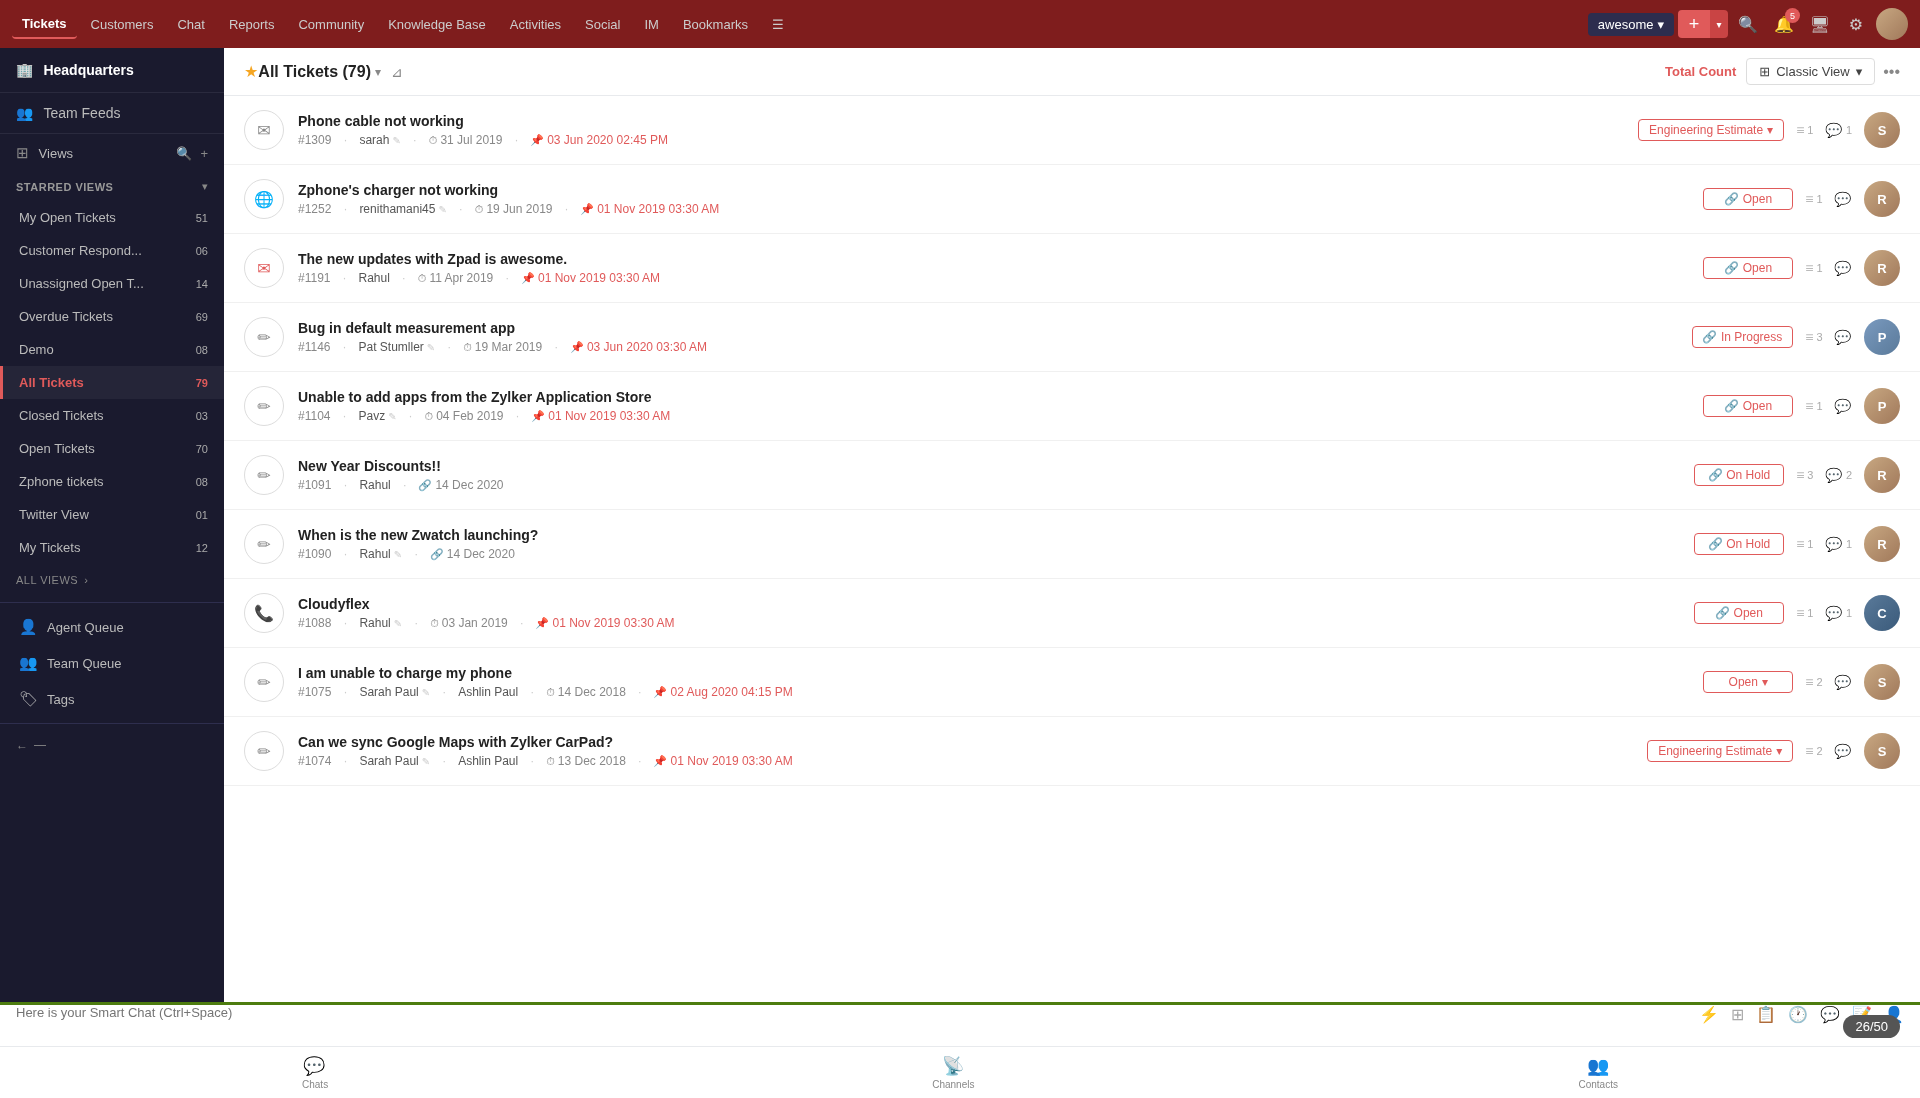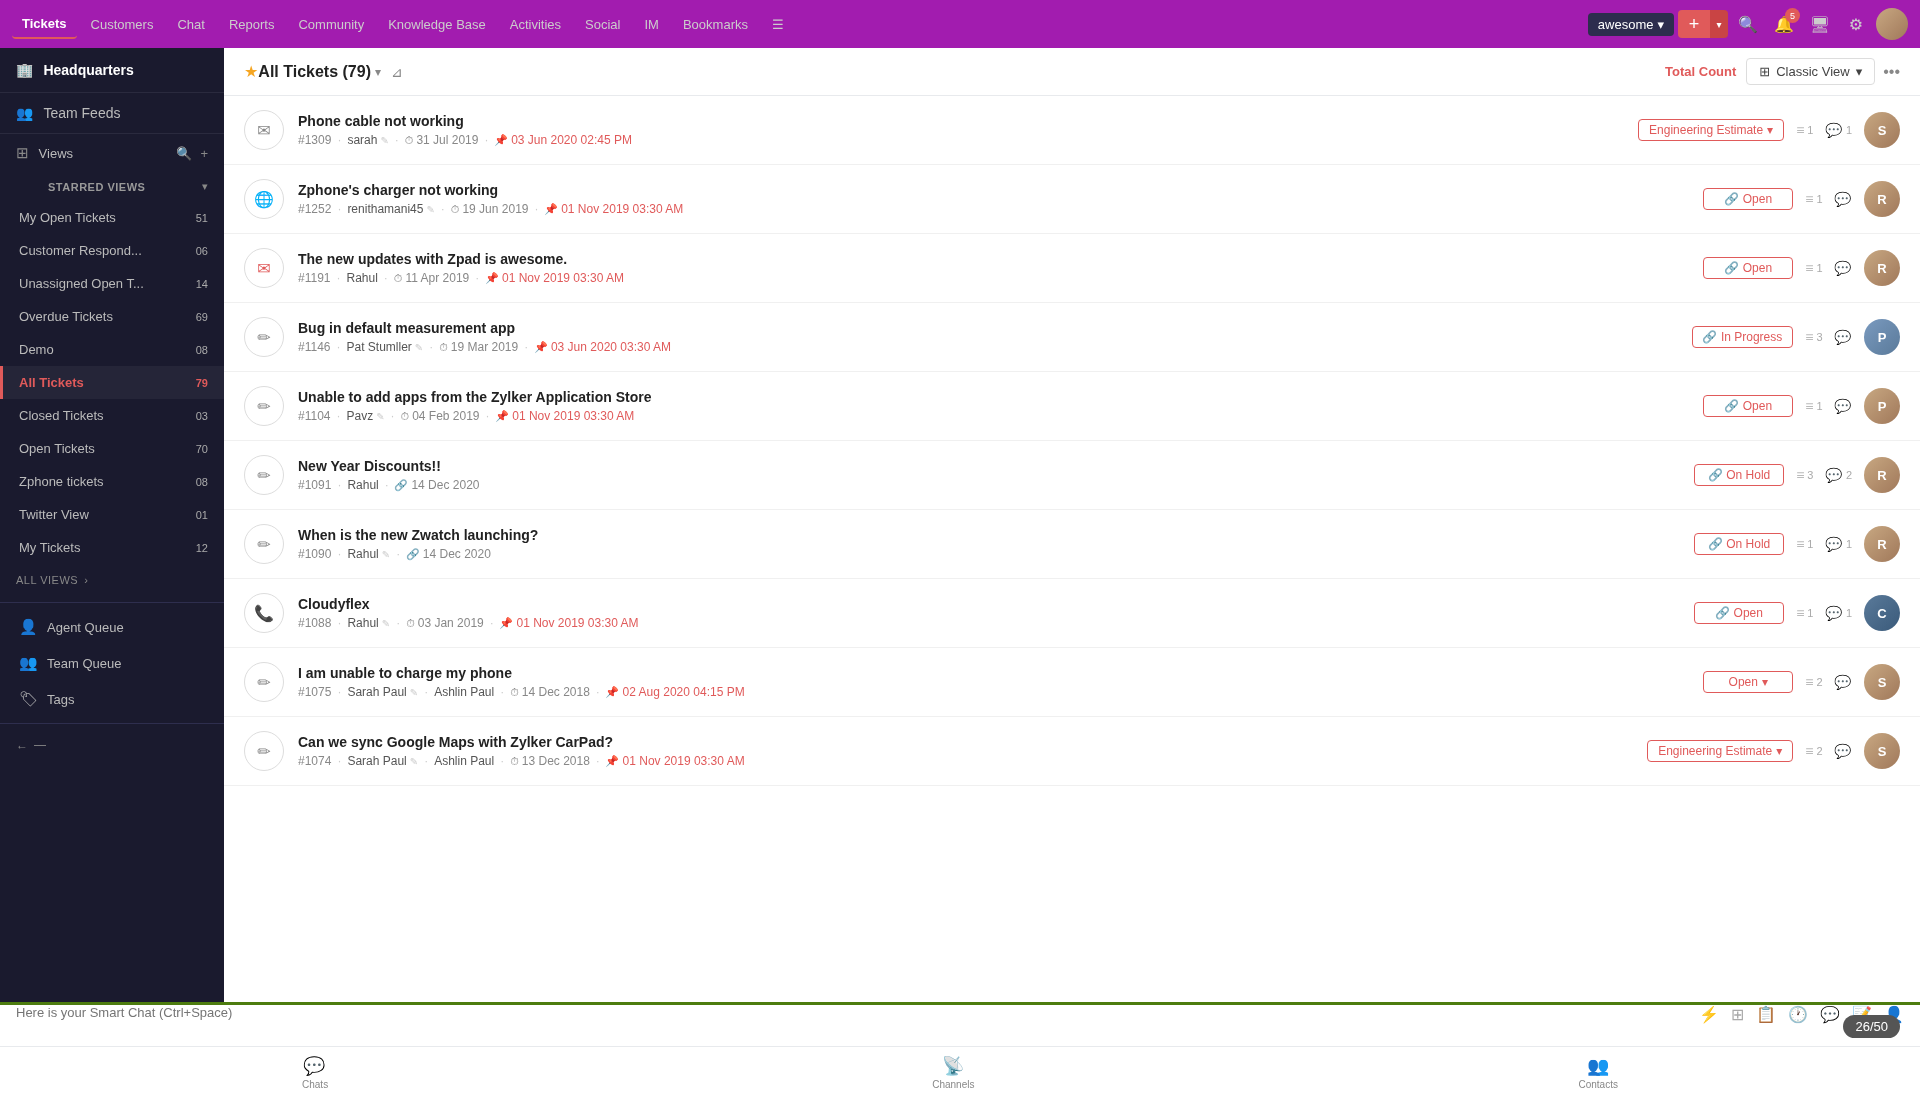--- a/index.html
+++ b/index.html
@@ -1,19 +1,19 @@
 <!DOCTYPE html>
 <html><head>
   <meta charset="utf-8">
   <style>
     * { box-sizing: border-box; margin: 0; padding: 0; }
     body { font-family: -apple-system, BlinkMacSystemFont, 'Segoe UI', sans-serif; background: #f5f6f8; display: flex; flex-direction: column; height: 100vh; overflow: hidden; }
 
     
-    .top-nav { background: #a21caf; display: flex; align-items: center; height: 48px; padding: 0 12px; gap: 4px; flex-shrink: 0; }
+    .top-nav { background: #7f1d1d; display: flex; align-items: center; height: 48px; padding: 0 12px; gap: 4px; flex-shrink: 0; }
     .nav-item { color: #ccc; font-size: 13px; padding: 6px 10px; cursor: pointer; border-radius: 4px; white-space: nowrap; }
     .nav-item.active { color: #fff; border-bottom: 2px solid #e05a5a; font-weight: 600; }
     .nav-spacer { flex: 1; }
     .nav-right-btn { color: #ccc; font-size: 16px; cursor: pointer; width: 32px; height: 32px; display: flex; align-items: center; justify-content: center; border-radius: 50%; }
     .nav-zphone { background: #2d2d4e; color: #fff; padding: 4px 10px; border-radius: 4px; font-size: 13px; cursor: pointer; display: flex; align-items: center; gap: 4px; }
     .nav-plus { background: #e05a5a; color: #fff; width: 32px; height: 28px; border-radius: 4px 0 0 4px; display: flex; align-items: center; justify-content: center; font-size: 18px; cursor: pointer; }
     .nav-plus-arrow { background: #c94444; color: #fff; width: 18px; height: 28px; border-radius: 0 4px 4px 0; display: flex; align-items: center; justify-content: center; font-size: 10px; cursor: pointer; }
     .avatar-circle { width: 32px; height: 32px; border-radius: 50%; background: #888; overflow: hidden; cursor: pointer; }
 
     
@@ -24,21 +24,21 @@
     .sidebar::-webkit-scrollbar { width: 4px; }
     .sidebar::-webkit-scrollbar-thumb { background: #444; }
     .sidebar-item { display: flex; align-items: center; padding: 9px 16px; cursor: pointer; font-size: 13px; color: #bbb; gap: 10px; border-left: 3px solid transparent; }
     .sidebar-item.active { color: #fff; background: rgba(255,255,255,0.05); }
     .sidebar-item .icon { font-size: 15px; width: 18px; text-align: center; }
     .sidebar-item .label { flex: 1; }
     .sidebar-item .count { font-size: 11px; color: #aaa; }
     .sidebar-item .count.highlight { color: #e05a5a; font-weight: 600; }
     .sidebar-divider { border: none; border-top: 1px solid #2e2e4e; margin: 6px 0; }
     .sidebar-section-header { display: flex; align-items: center; justify-content: space-between; padding: 8px 16px; font-size: 11px; color: #888; text-transform: uppercase; letter-spacing: 0.5px; cursor: pointer; }
-    .starred-label { font-size: 11px; font-weight: 700; color: #999; letter-spacing: 0.5px; margin-left: 32px; }
+    .starred-label { font-size: 11px; font-weight: 700; color: #999; letter-spacing: 0.5px; }
     .hq-item { padding: 14px 16px; font-size: 14px; font-weight: 600; color: #fff; display: flex; align-items: center; gap: 10px; border-bottom: 1px solid #2a2a3e; }
     .team-feeds-item { padding: 12px 16px; font-size: 14px; color: #bbb; display: flex; align-items: center; gap: 10px; border-bottom: 1px solid #2a2a3e; cursor: pointer; }
     .views-row { display: flex; align-items: center; padding: 10px 16px; cursor: pointer; }
     .views-label { color: #bbb; font-size: 13px; flex: 1; }
     .views-icons { display: flex; gap: 8px; color: #888; font-size: 13px; }
     .all-views-row { display: flex; align-items: center; padding: 10px 16px; cursor: pointer; color: #888; font-size: 11px; text-transform: uppercase; letter-spacing: 0.5px; }
     .collapse-btn { display: flex; align-items: center; gap: 6px; color: #888; font-size: 12px; padding: 8px 16px; cursor: pointer; }
 
     
     .content { flex: 1; display: flex; flex-direction: column; overflow: hidden; background: #fff; }
@@ -54,21 +54,21 @@
     .more-btn { color: #888; font-size: 16px; cursor: pointer; margin-left: 8px; }
 
     
     .ticket-list { flex: 1; overflow-y: auto; }
     .ticket-list::-webkit-scrollbar { width: 6px; }
     .ticket-list::-webkit-scrollbar-thumb { background: #ddd; border-radius: 3px; }
     .ticket-row { display: flex; align-items: center; padding: 14px 20px; border-bottom: 1px solid #f0f0f0; cursor: pointer; gap: 14px; }
     .ticket-icon-wrap { width: 40px; height: 40px; border-radius: 50%; border: 1px solid #ddd; display: flex; align-items: center; justify-content: center; color: #888; font-size: 16px; flex-shrink: 0; }
     .ticket-main { flex: 1; min-width: 0; }
     .ticket-title { font-size: 14px; font-weight: 600; color: #222; margin-bottom: 4px; white-space: nowrap; overflow: hidden; text-overflow: ellipsis; }
-    .ticket-meta { display: flex; align-items: flex-end; gap: 6px; font-size: 12px; color: #888; flex-wrap: wrap; }
+    .ticket-meta { display: flex; align-items: flex-end; gap: 12px; font-size: 12px; color: #888; flex-wrap: wrap; }
     .ticket-meta .ticket-id { color: #888; }
     .ticket-meta .sep { color: #ccc; }
     .ticket-meta .agent { color: #555; display: flex; align-items: center; gap: 3px; }
     .ticket-meta .date { display: flex; align-items: center; gap: 3px; }
     .ticket-meta .due-date { display: flex; align-items: center; gap: 3px; color: #e05a5a; }
     .ticket-right { display: flex; align-items: center; gap: 12px; padding-left: 44px; }
     .status-badge { border: 1px solid #e05a5a; color: #e05a5a; border-radius: 4px; padding: 3px 10px; font-size: 12px; white-space: nowrap; display: flex; align-items: center; gap: 4px; min-width: 90px; justify-content: center; }
     .status-badge.open { border-color: #e05a5a; color: #e05a5a; }
     .status-badge.in-progress { border-color: #e05a5a; color: #e05a5a; }
     .status-badge.on-hold { border-color: #e05a5a; color: #e05a5a; }

